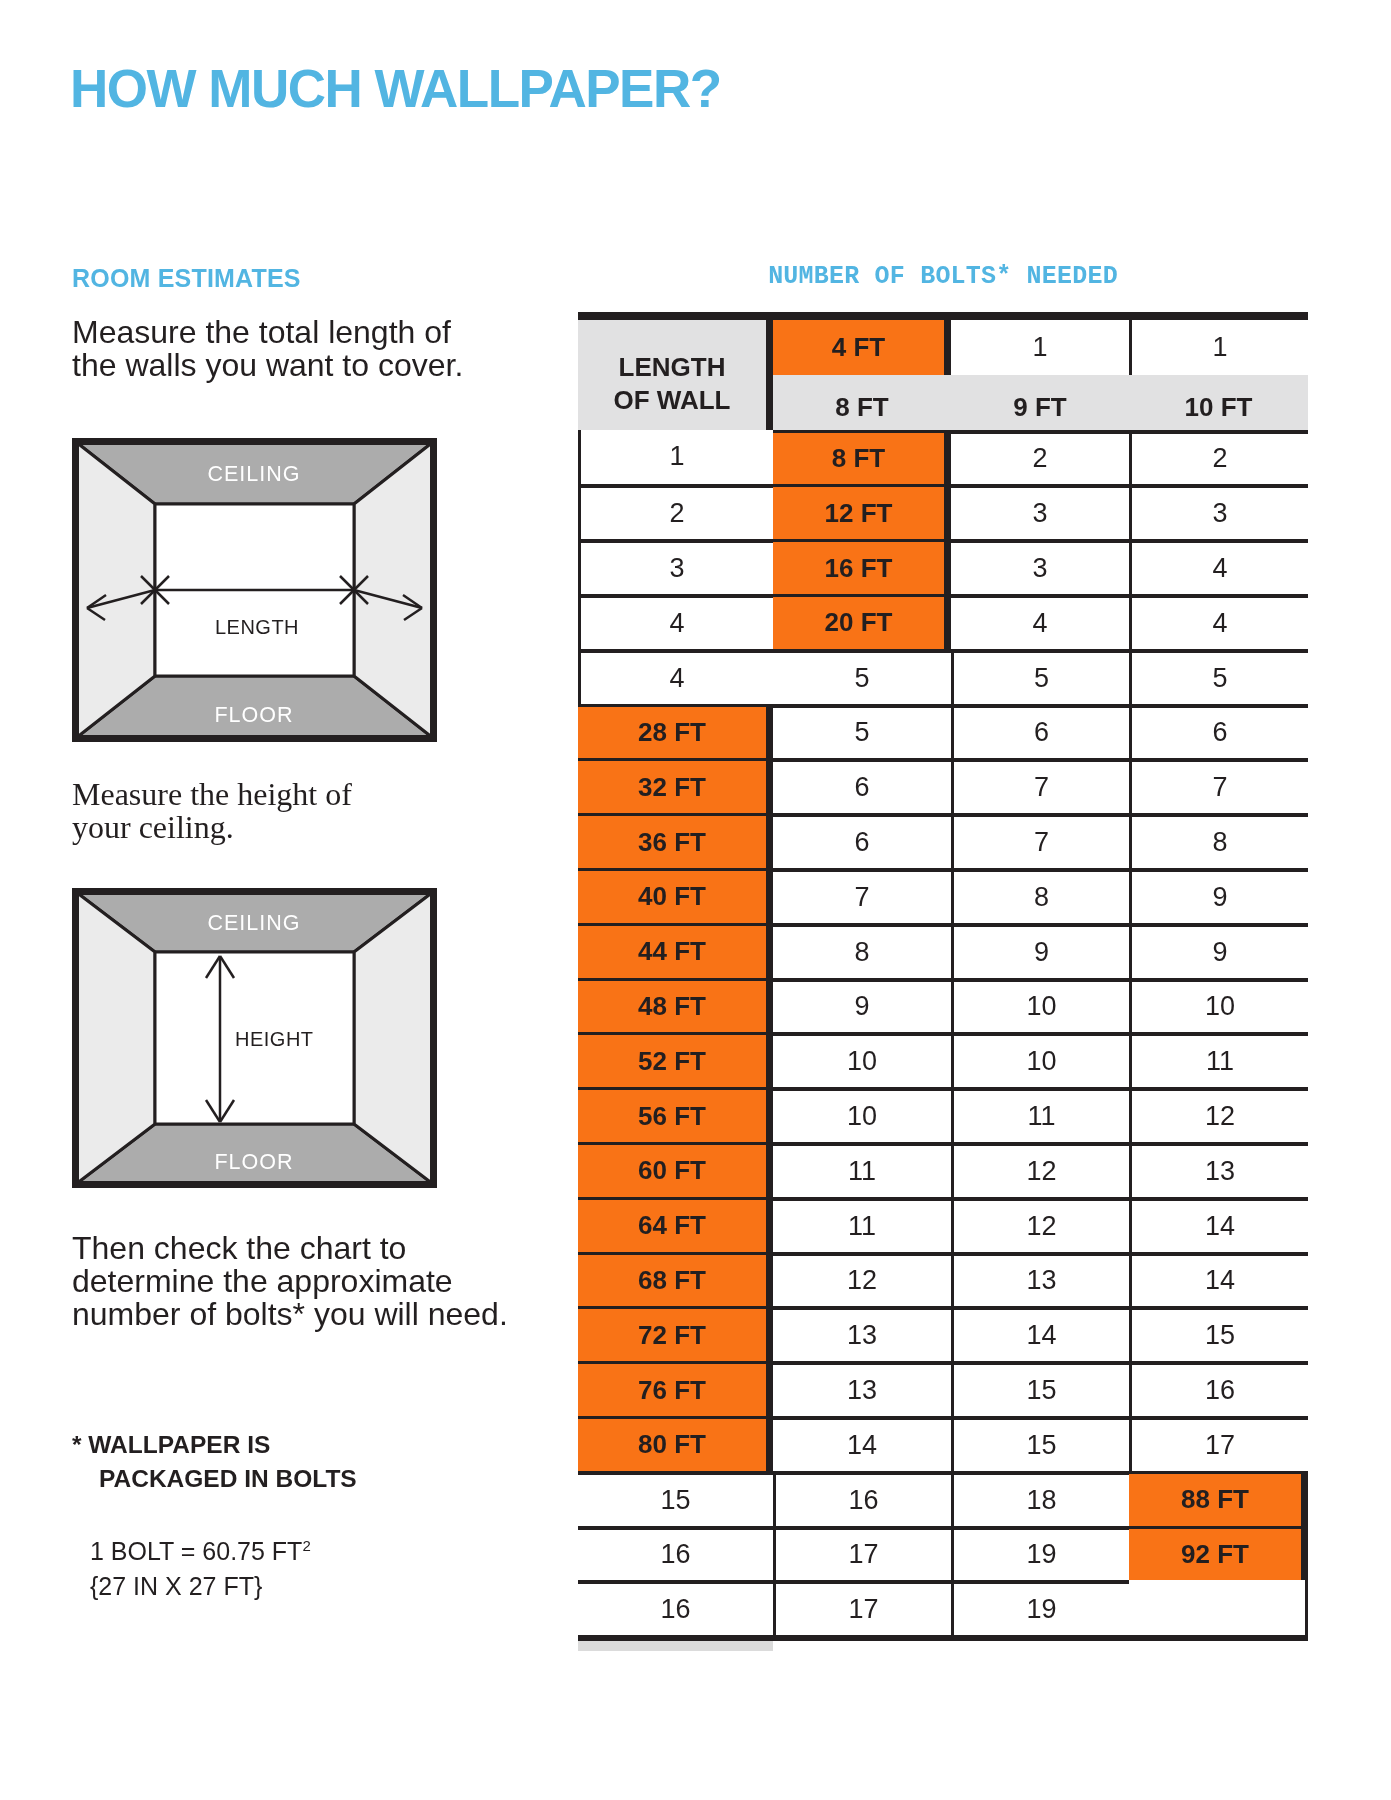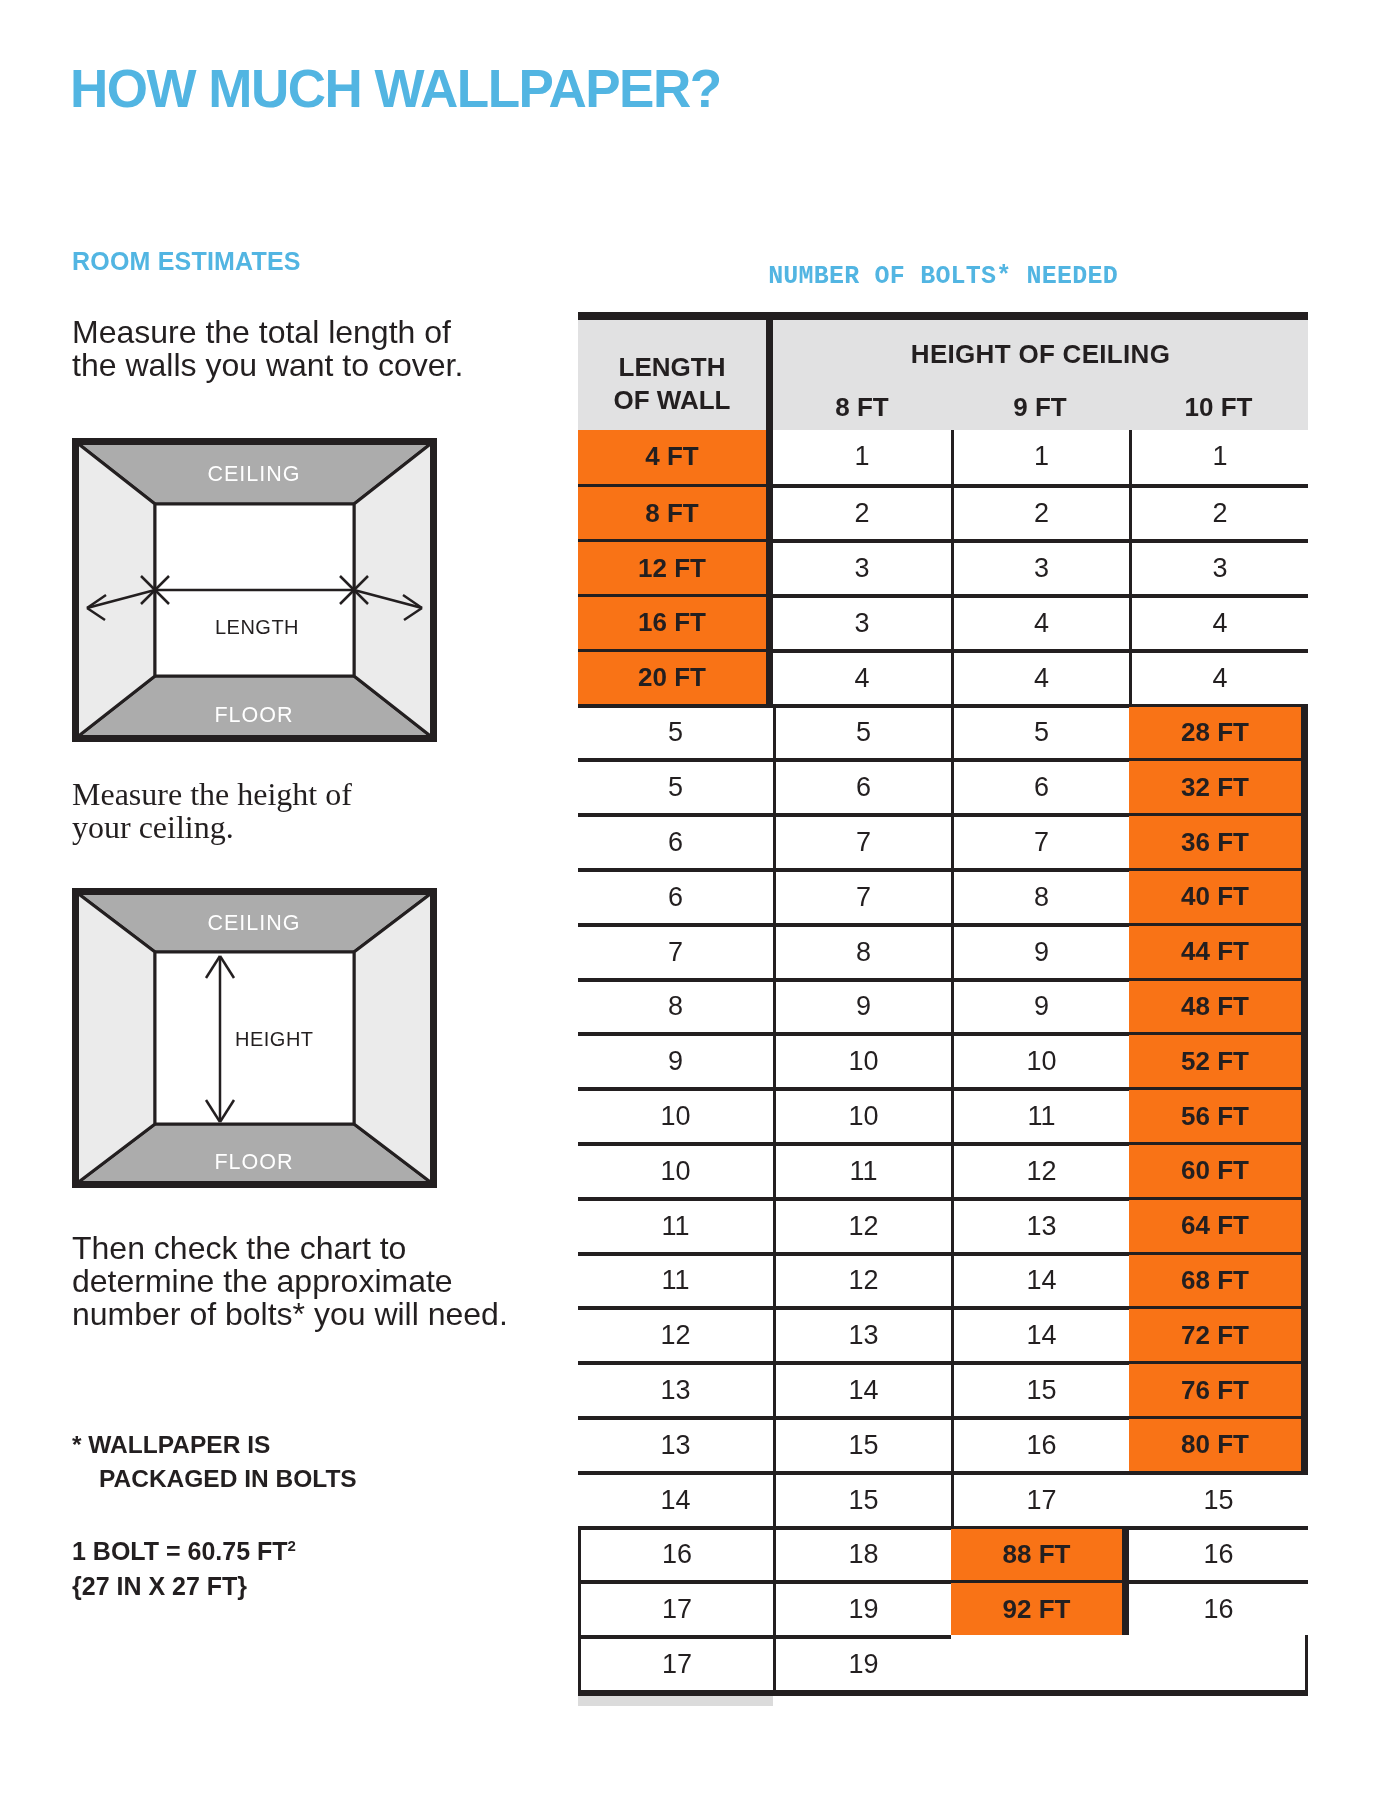--- a/index.html
+++ b/index.html
@@ -18,21 +18,21 @@
     left:70px; top:58px;
     font-size:53px; font-weight:900; letter-spacing:-1.5px;
     color:#52B5E2; white-space:nowrap;
   }
   .section-heading {
     font-size:25px; font-weight:bold; color:#52B5E2; letter-spacing:0.2px;
   }
   .para { font-size:32px; line-height:33px; }
   .footnote { font-size:24.5px; font-weight:bold; line-height:34px; }
   .footnote .indent { padding-left:27px; display:block; }
-  .boltspec { font-size:25px; font-weight:bold; line-height:35px; }
+  .boltspec { font-size:25px; font-weight:normal; line-height:35px;margin-left:18px; }
   sup { font-size:15px; vertical-align:super; }
 
   
   .table-heading {
     left:578px; top:262px; width:730px;
     text-align:center;
     font-size:25px; font-weight:bold; color:#52B5E2; letter-spacing:0.2px;font-family:Liberation Mono, monospace;
   }
   .bolts-table {
     left:578px; top:312px; width:730px;
@@ -95,21 +95,21 @@
   .dg-frame { fill:none; stroke:#231F20; stroke-width:7; }
   .dg-line { stroke:#231F20; stroke-width:2.5; fill:none; }
   .dg-white-text { fill:#ffffff; font-size:21.5px; letter-spacing:1px; }
   .dg-black-text { fill:#231F20; font-size:20px; letter-spacing:0.5px; }
 </style>
 </head>
 <body>
 
 <h1 class="abs page-title">HOW MUCH WALLPAPER?</h1>
 
-<div class="abs section-heading" style="left:72px; top:247px;">ROOM ESTIMATES</div>
+<div class="abs section-heading" style="left:72px; top:264px;">ROOM ESTIMATES</div>
 
 <div class="abs para" style="left:72px; top:316px;">
   <span>Measure the total length of</span><br>
   <span>the walls you want to cover.</span>
 </div>
 
 <svg class="abs diagram" style="top:438px;" width="365" height="304" viewBox="0 0 365 304">
   <polygon class="dg-ceilfloor" points="4,4 361,4 282,66 83,66"></polygon>
   <polygon class="dg-ceilfloor" points="4,300 361,300 282,238 83,238"></polygon>
   <polygon class="dg-wall" points="4,4 83,66 83,238 4,300"></polygon>
@@ -174,21 +174,20 @@
   <span>{27 IN X 27 FT}</span>
 </div>
 
 <div class="abs table-heading">NUMBER OF BOLTS* NEEDED</div>
 
 <div id="bolts-table" class="abs bolts-table">
   <div class="cell label-head">
     <span>LENGTH</span>
     <span>OF WALL</span>
   </div>
-  <div class="cell group-head">HEIGHT OF CEILING</div>
   <div class="cell ft-head">8 FT</div>
   <div class="cell ft-head">9 FT</div>
   <div class="cell ft-head">10 FT</div>
 
 <div class="cell row-label first-row">4 FT</div>
     <div class="cell val first-row">1</div>
     <div class="cell val vline first-row">1</div>
     <div class="cell val vline first-row">1</div>
     <div class="cell row-label">8 FT</div>
     <div class="cell val">2</div>

